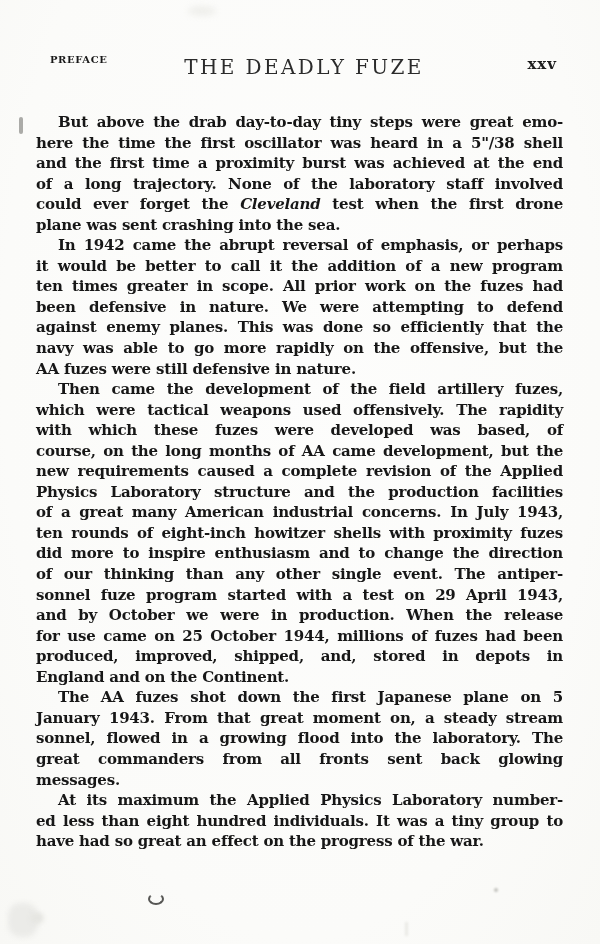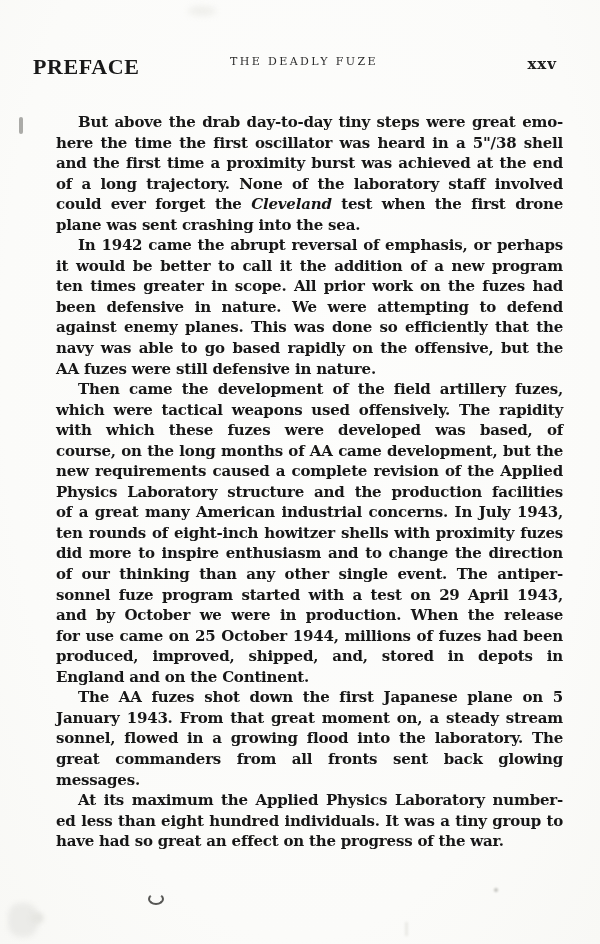--- a/index.html
+++ b/index.html
@@ -12,45 +12,44 @@
     font-family: "DejaVu Serif", "Liberation Serif", serif;
     color: #171717;
   }
   
   .running-head {
     position: absolute;
     top: 54px; left: 0; right: 0;
     height: 22px;
   }
   .running-head .section {
-    position: absolute; left: 33px; top: 0;
-    font-size: 22px; font-weight: 700; letter-spacing: 0.6px; color: #191919; font-family: Liberation Serif, serif;
+    position: absolute; left: 50px; top: 0;
+    font-size: 10px; font-weight: 700; letter-spacing: 0.6px; color: #191919;
   }
   .running-head .title {
     position: absolute; left: 0; right: 0; top: 1px;
     text-align: center;
-    font-size: 11px; font-weight: 400; letter-spacing: 2.4px; color: #2b2b2b; margin-left: 8px;
+    font-size: 20px; font-weight: 400; letter-spacing: 2.4px; color: #2b2b2b; margin-left: 8px;
   }
   .running-head .pagenum {
     position: absolute; right: 43px; top: 1px;
     font-size: 15px; font-weight: 700; letter-spacing: 1px; color: #1c1c1c;
   }
   
   .text-block {
     position: absolute;
     top: 112px; left: 36px; width: 527px;
     font-size: 15px; font-weight: 700;
     letter-spacing: -0.2px;
     color: #171717;
   }
   .text-block .line {
     line-height: 20.55px;
     text-align: justify;
     text-align-last: justify;
-    margin-left: 20px;
   }
   .text-block .line.indent { text-indent: 22px; }
   .text-block .line.end { text-align-last: left; }
   .text-block i { font-style: italic; }
   
   .artifact { position: absolute; pointer-events: none; }
   .smudge-top {
     left: 188px; top: 6px; width: 28px; height: 10px;
     background: #ececе8; background: #ececE8;
     border-radius: 50%; filter: blur(3px); opacity: 0.8;
@@ -99,21 +98,21 @@
       <div class="line">here the time the first oscillator was heard in a 5"/38 shell</div>
       <div class="line">and the first time a proximity burst was achieved at the end</div>
       <div class="line">of a long trajectory. None of the laboratory staff involved</div>
       <div class="line">could ever forget the <i>Cleveland</i> test when the first drone</div>
       <div class="line end">plane was sent crashing into the sea.</div>
       <div class="line indent">In 1942 came the abrupt reversal of emphasis, or perhaps</div>
       <div class="line">it would be better to call it the addition of a new program</div>
       <div class="line">ten times greater in scope. All prior work on the fuzes had</div>
       <div class="line">been defensive in nature. We were attempting to defend</div>
       <div class="line">against enemy planes. This was done so efficiently that the</div>
-      <div class="line">navy was able to go based rapidly on the offensive, but the</div>
+      <div class="line">navy was able to go more rapidly on the offensive, but the</div>
       <div class="line end">AA fuzes were still defensive in nature.</div>
       <div class="line indent">Then came the development of the field artillery fuzes,</div>
       <div class="line">which were tactical weapons used offensively. The rapidity</div>
       <div class="line">with which these fuzes were developed was based, of</div>
       <div class="line">course, on the long months of AA came development, but the</div>
       <div class="line">new requirements caused a complete revision of the Applied</div>
       <div class="line">Physics Laboratory structure and the production facilities</div>
       <div class="line">of a great many American industrial concerns. In July 1943,</div>
       <div class="line">ten rounds of eight-inch howitzer shells with proximity fuzes</div>
       <div class="line">did more to inspire enthusiasm and to change the direction</div>

